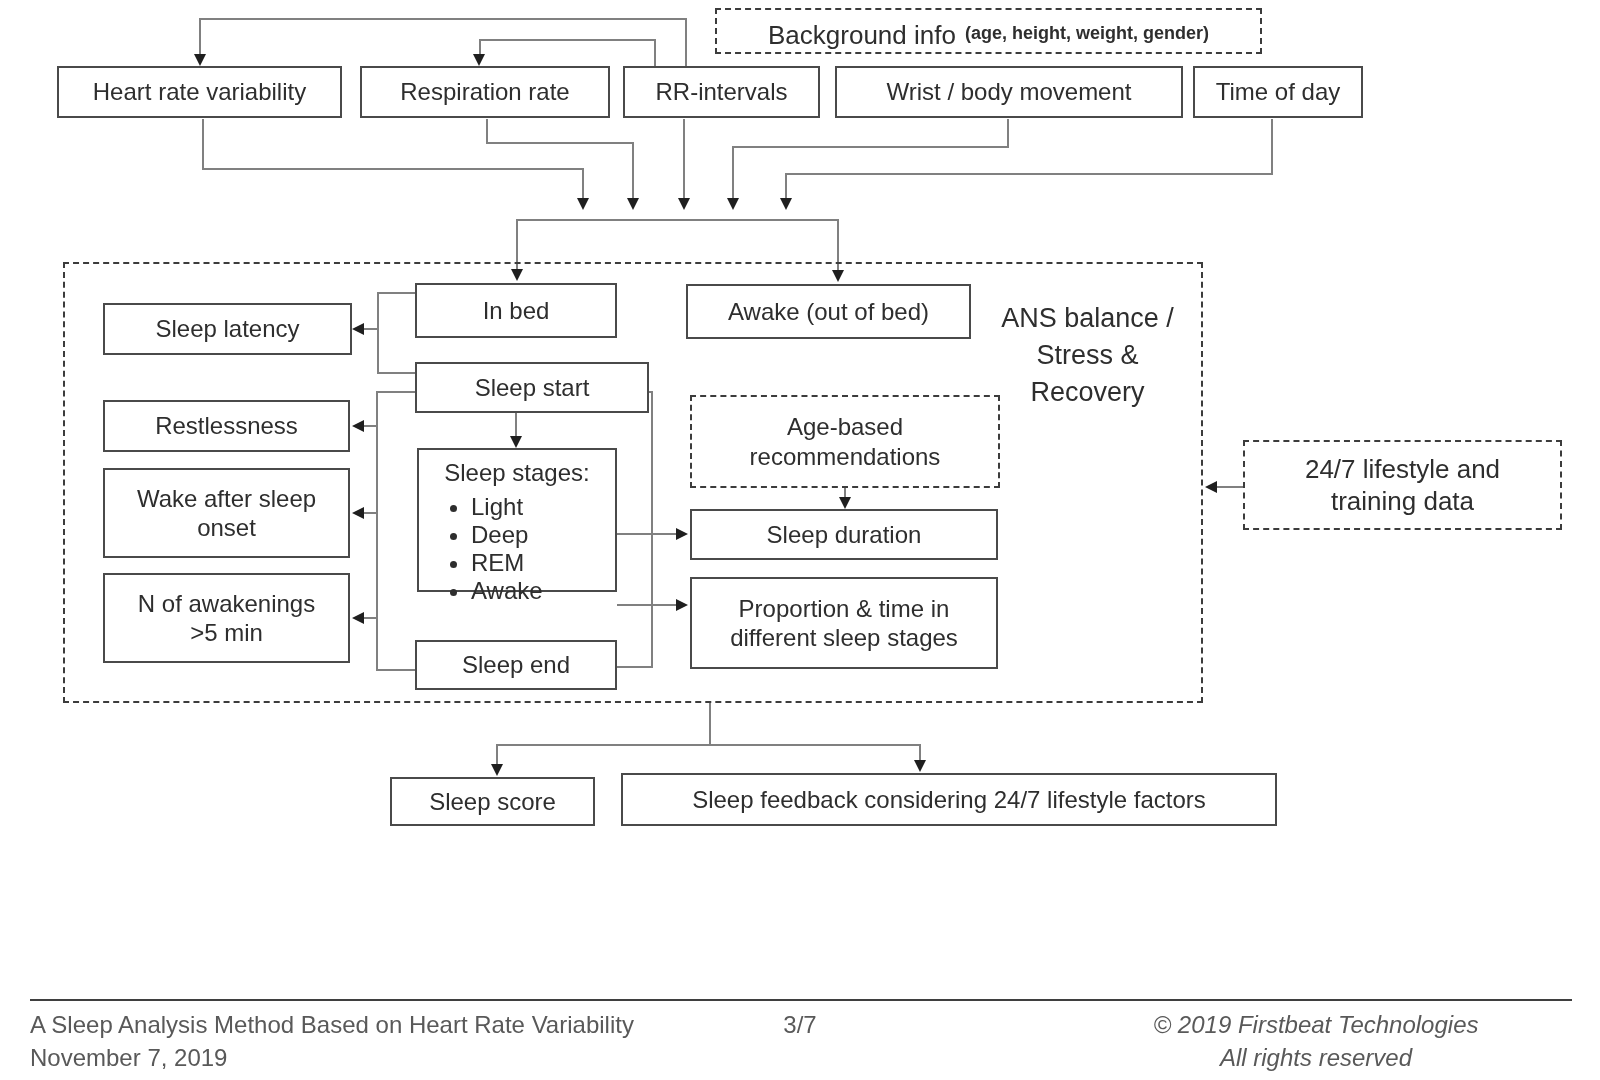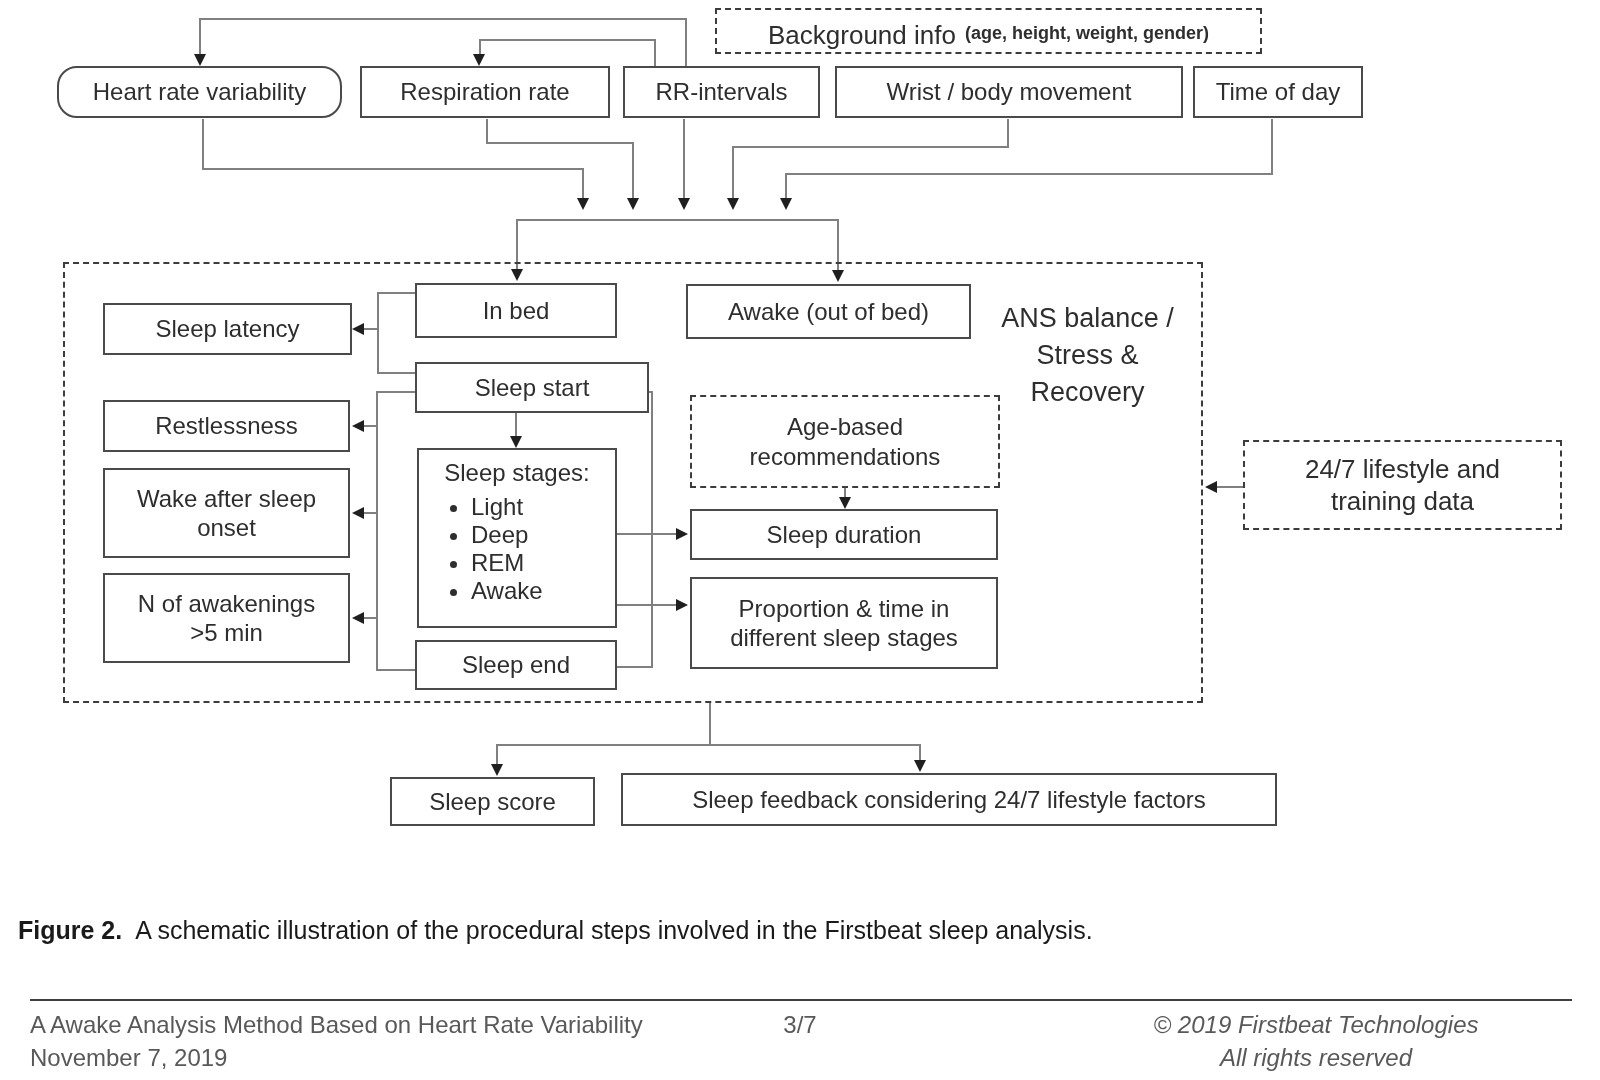--- a/index.html
+++ b/index.html
@@ -119,37 +119,37 @@
   <div class="vline" style="left:919px;top:745px;width:2px;height:15px;"></div>
   <div class="ah-d" style="left:914px;top:760px;"></div>
 
   <div class="frame" style="left:63px;top:262px;width:1140px;height:441px;"></div>
 
   <div class="dashed" style="left:715px;top:8px;width:547px;height:46px;">
     <span class="bg-title">Background info</span>
     <span class="bg-detail">(age, height, weight, gender)</span>
   </div>
 
-  <div class="box" style="left:57px;top:66px;width:285px;height:52px;border-radius:20px;">Heart rate variability</div>
+  <div class="box" style="left:57px;top:66px;width:285px;height:52px;">Heart rate variability</div>
   <div class="box" style="left:360px;top:66px;width:250px;height:52px;">Respiration rate</div>
   <div class="box" style="left:835px;top:66px;width:348px;height:52px;">Wrist / body movement</div>
   <div class="box" style="left:623px;top:66px;width:197px;height:52px;">RR-intervals</div>
   <div class="box" style="left:1193px;top:66px;width:170px;height:52px;">Time of day</div>
 
   <div class="box" style="left:415px;top:283px;width:202px;height:55px;">In bed</div>
   <div class="box" style="left:686px;top:284px;width:285px;height:55px;">Awake (out of bed)</div>
 
   <div class="box" style="left:103px;top:303px;width:249px;height:52px;">Sleep latency</div>
   <div class="box" style="left:103px;top:400px;width:247px;height:52px;">Restlessness</div>
   <div class="box" style="left:103px;top:468px;width:247px;height:90px;padding:0 28px;">Wake after sleep onset</div>
   <div class="box" style="left:103px;top:573px;width:247px;height:90px;padding:0 30px;">N of awakenings &gt;5 min</div>
 
   <div class="box" style="left:415px;top:362px;width:234px;height:51px;">Sleep start</div>
 
-  <div class="box stages-box" style="left:417px;top:448px;width:200px;height:180px;">
+  <div class="box stages-box" style="left:417px;top:448px;width:200px;height:144px;">
     <div class="st-title">Sleep stages:</div>
     <ul>
       <li>Light</li>
       <li>Deep</li>
       <li>REM</li>
       <li>Awake</li>
     </ul>
   </div>
 
   <div class="box" style="left:415px;top:640px;width:202px;height:50px;">Sleep end</div>
@@ -168,28 +168,24 @@
   <div class="dashed" style="left:1243px;top:440px;width:319px;height:90px;font-size:26px;">
     <div>
       <div>24/7 lifestyle and</div>
       <div>training data</div>
     </div>
   </div>
 
   <div class="box" style="left:390px;top:777px;width:205px;height:49px;">Sleep score</div>
   <div class="box" style="left:612px;top:773px;width:656px;height:53px;margin-left:9px;">Sleep feedback considering 24/7 lifestyle factors</div>
 
-  <div class="txt caption" style="left:18px;top:916px;width:1260px;">
-    <b>Figure 2.</b>
-    <span style="margin-left:6px;">A schematic illustration of the procedural steps involved in the Firstbeat sleep analysis.</span>
-  </div>
 
   <div style="position:absolute;left:30px;top:999px;width:1542px;height:2px;background:#3f3f3f;"></div>
   <div class="txt footer-text" style="left:30px;top:1008px;">
-    <div>A Awake Analysis Method Based on Heart Rate Variability</div>
+    <div>A Sleep Analysis Method Based on Heart Rate Variability</div>
     <div>November 7, 2019</div>
   </div>
   <div class="txt footer-text" style="left:740px;top:1008px;width:120px;text-align:center;">3/7</div>
   <div class="txt footer-text" style="left:1060px;top:1008px;width:512px;text-align:center;font-style:italic;">
     <div>© 2019 Firstbeat Technologies</div>
     <div>All rights reserved</div>
   </div>
 
 </div>
 

